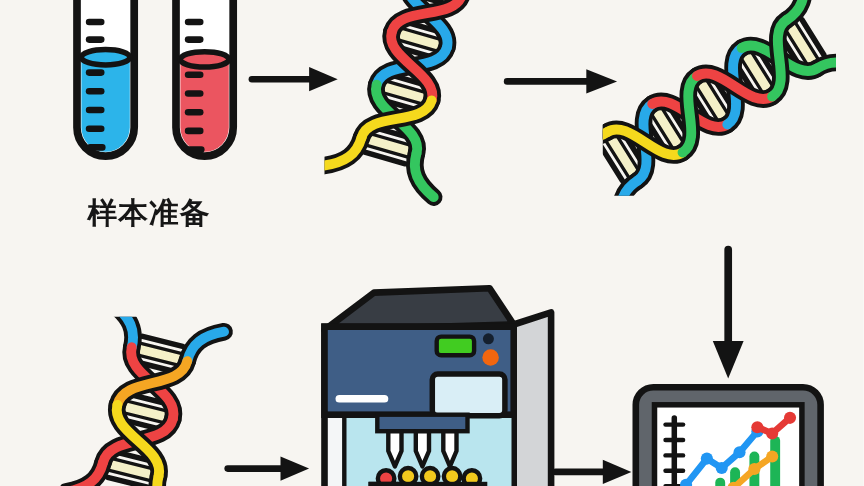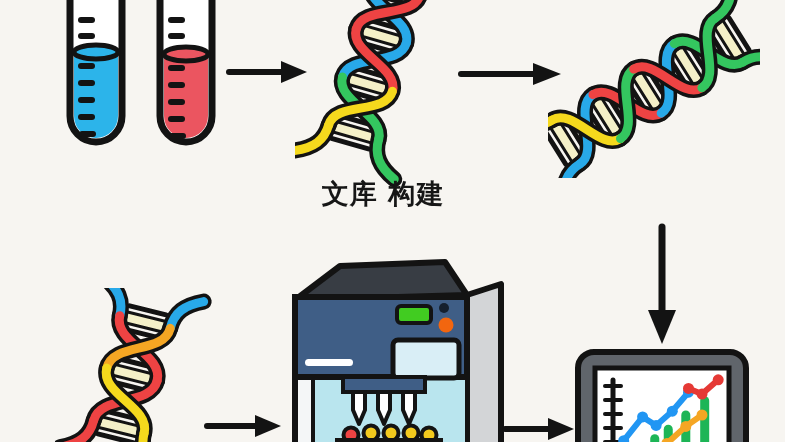--- a/index.html
+++ b/index.html
@@ -143,21 +143,21 @@
         <path d="M 26 192 C 26 208, 34 218, 52 226" fill="none" stroke="#131313" stroke-width="16" stroke-linecap="round"></path>
         <path d="M 26 0 C 26 -16, 34 -26, 52 -34" fill="none" stroke="#f5d91d" stroke-width="9" stroke-linecap="round"></path>
         <path d="M 26 0 C 26 24, -26 24, -26 48" fill="none" stroke="#f5d91d" stroke-width="9" stroke-linecap="round"></path>
         <path d="M -26 48 C -26 72, 26 72, 26 96" fill="none" stroke="#34c65f" stroke-width="9" stroke-linecap="round"></path>
         <path d="M 26 96 C 26 120, -26 120, -26 144" fill="none" stroke="#ee4343" stroke-width="9" stroke-linecap="round"></path>
         <path d="M -26 144 C -26 168, 26 168, 26 192" fill="none" stroke="#34c65f" stroke-width="9" stroke-linecap="round"></path>
         <path d="M 26 192 C 26 208, 34 218, 52 226" fill="none" stroke="#34c65f" stroke-width="9" stroke-linecap="round"></path>
       </g>
   </svg>
 
-  <div class="step-label" style="left:303px;top:176px;width:160px;">文库 构建</div>
+  <div class="step-label" style="left:58px;top:176px;width:155px;">样本准备</div>
 
   <svg style="left:646px;top:222px;width:32px;height:124px" viewBox="0 0 32 124">
     <line x1="16" y1="5" x2="16" y2="92" stroke="#131313" stroke-width="7" stroke-linecap="round"></line>
     <polygon points="2,88 30,88 16,122" fill="#131313"></polygon>
   </svg>
 
   <svg style="left:55px;top:288px;width:170px;height:154px" viewBox="0 0 170 154">
     <g id="dna3" transform="translate(90,34) rotate(14)">
         <path d="M -18.72 -12 L 18.72 -12" fill="none" stroke="#131313" stroke-width="5" stroke-linecap="round"></path>
         <path d="M -23.400000000000002 0 L 23.400000000000002 0" fill="none" stroke="#131313" stroke-width="14" stroke-linecap="round"></path>

